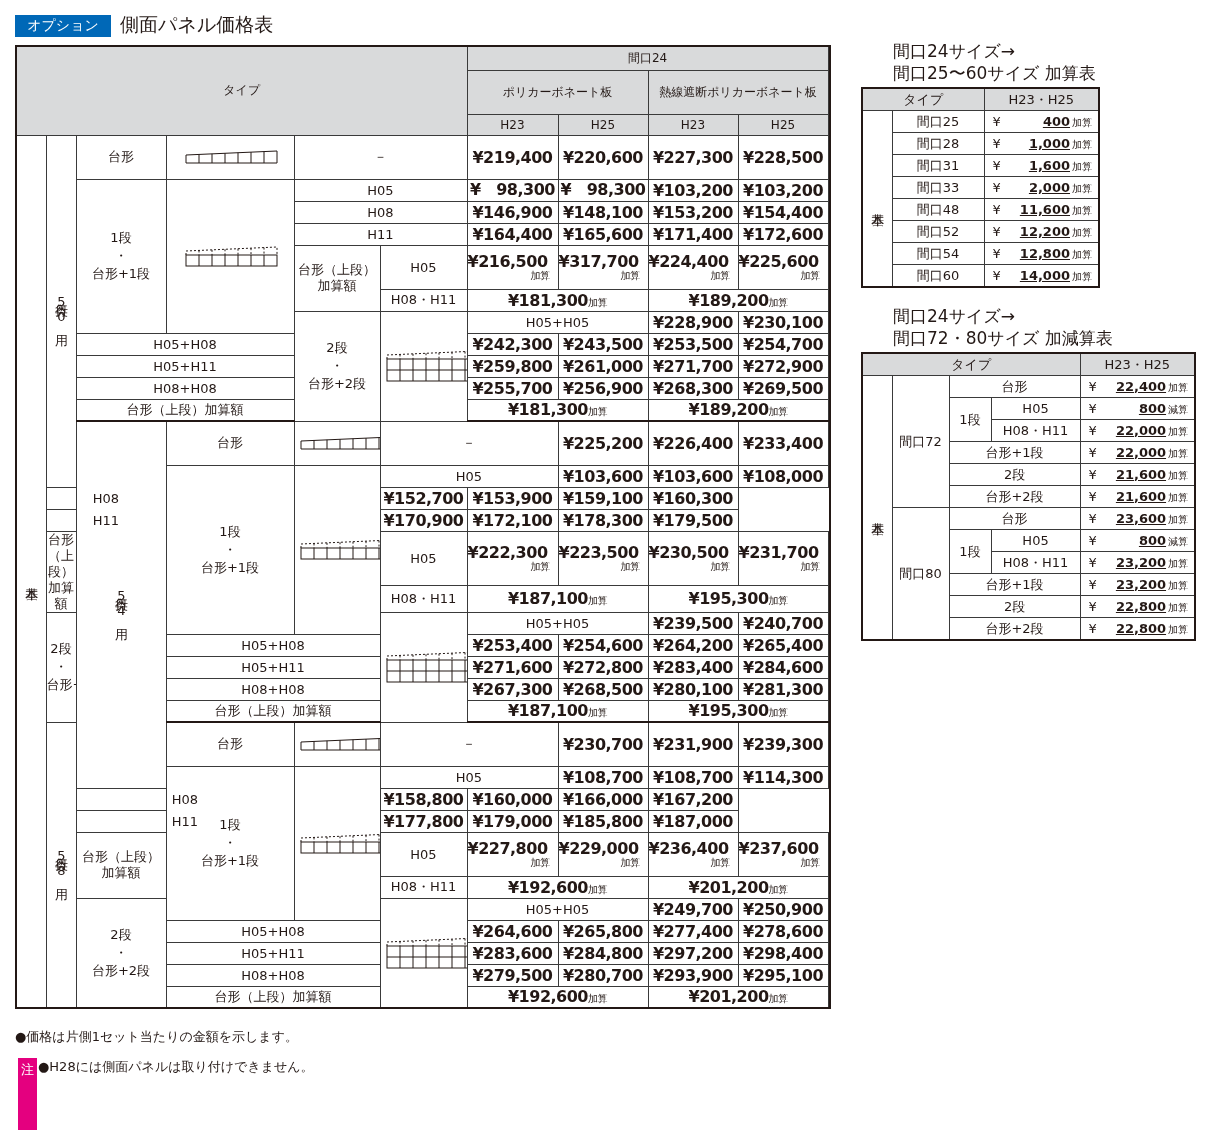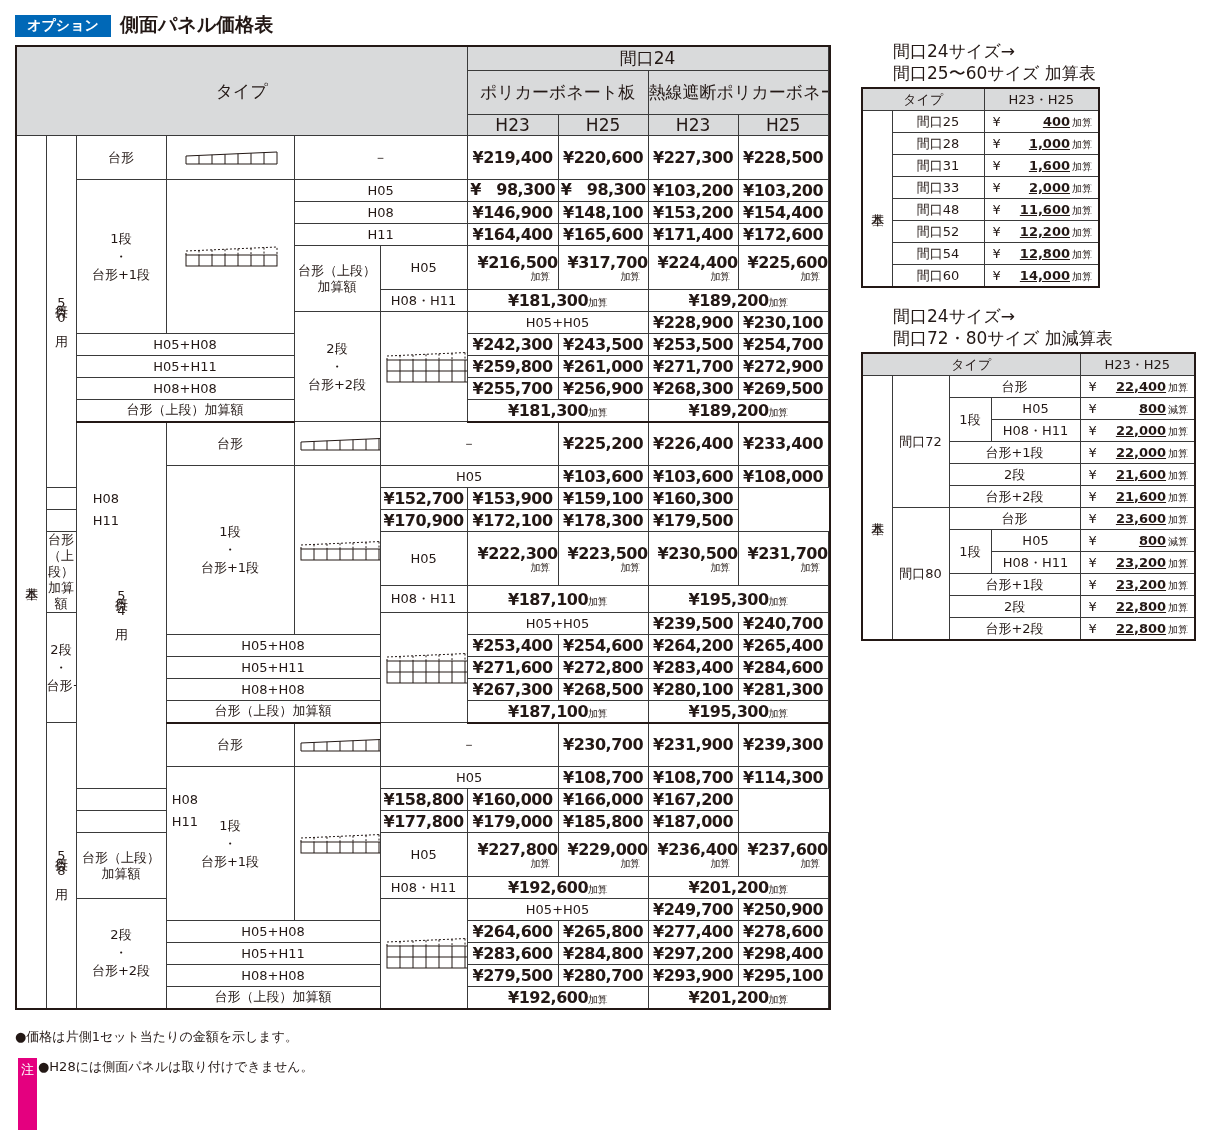--- a/index.html
+++ b/index.html
@@ -1,30 +1,30 @@
 <!DOCTYPE html>
 <html><head>
 <meta charset="utf-8">
 <style>
   html,body{margin:0;padding:0;background:#fff;}
   body{width:1208px;height:1144px;position:relative;overflow:hidden;
        font-family:"DejaVu Sans","Liberation Sans",sans-serif;color:#231815;}
-  .abs{position:absolute;box-sizing:border-box;font-weight:bold;}
+  .abs{position:absolute;box-sizing:border-box;}
   .badge{left:15px;top:15px;width:96px;height:22px;background:#0068b7;color:#fff;font-size:14px;
          display:flex;align-items:center;justify-content:center;}
   .title{left:120px;top:12px;font-size:19px;}
   
   table{border-collapse:collapse;table-layout:fixed;}
   td{border:1px solid #3a3a3a;padding:0;text-align:center;vertical-align:middle;overflow:hidden;white-space:nowrap;}
   .main{position:absolute;left:15px;top:45px;width:816px;border:2px solid #231815;}
-  .hd{background:#d9dadb;font-size:17px;}
+  .hd{background:#d9dadb;font-size:12px;}
   .lbl{font-size:13px;}
   .pr{font-size:16px;font-weight:bold;letter-spacing:-0.5px;}
   .ka{font-size:10px;font-weight:normal;}
-  .pr2 .v{display:block;text-align:right;line-height:17px;}
+  .pr2 .v{display:block;text-align:left;line-height:17px;}
   .pr2 .k{display:block;text-align:right;padding-right:8px;font-size:10px;font-weight:normal;line-height:11px;}
   .vert{writing-mode:vertical-rl;text-orientation:upright;font-size:13px;letter-spacing:0;}
   .thickb td{border-bottom:2px solid #231815;}
   
   .side{position:absolute;border:2px solid #231815;}
   .side td{font-size:13px;height:21px;}
   .side .yen{display:flex;justify-content:space-between;align-items:baseline;padding:0 6px 0 8px;}
   .side .yen b{font-size:13px;text-decoration:underline;}
   .side .yen i{font-style:normal;font-size:10px;margin-left:2px;}
   .sidehead{position:absolute;font-size:17px;line-height:22px;margin-left:32px;}

